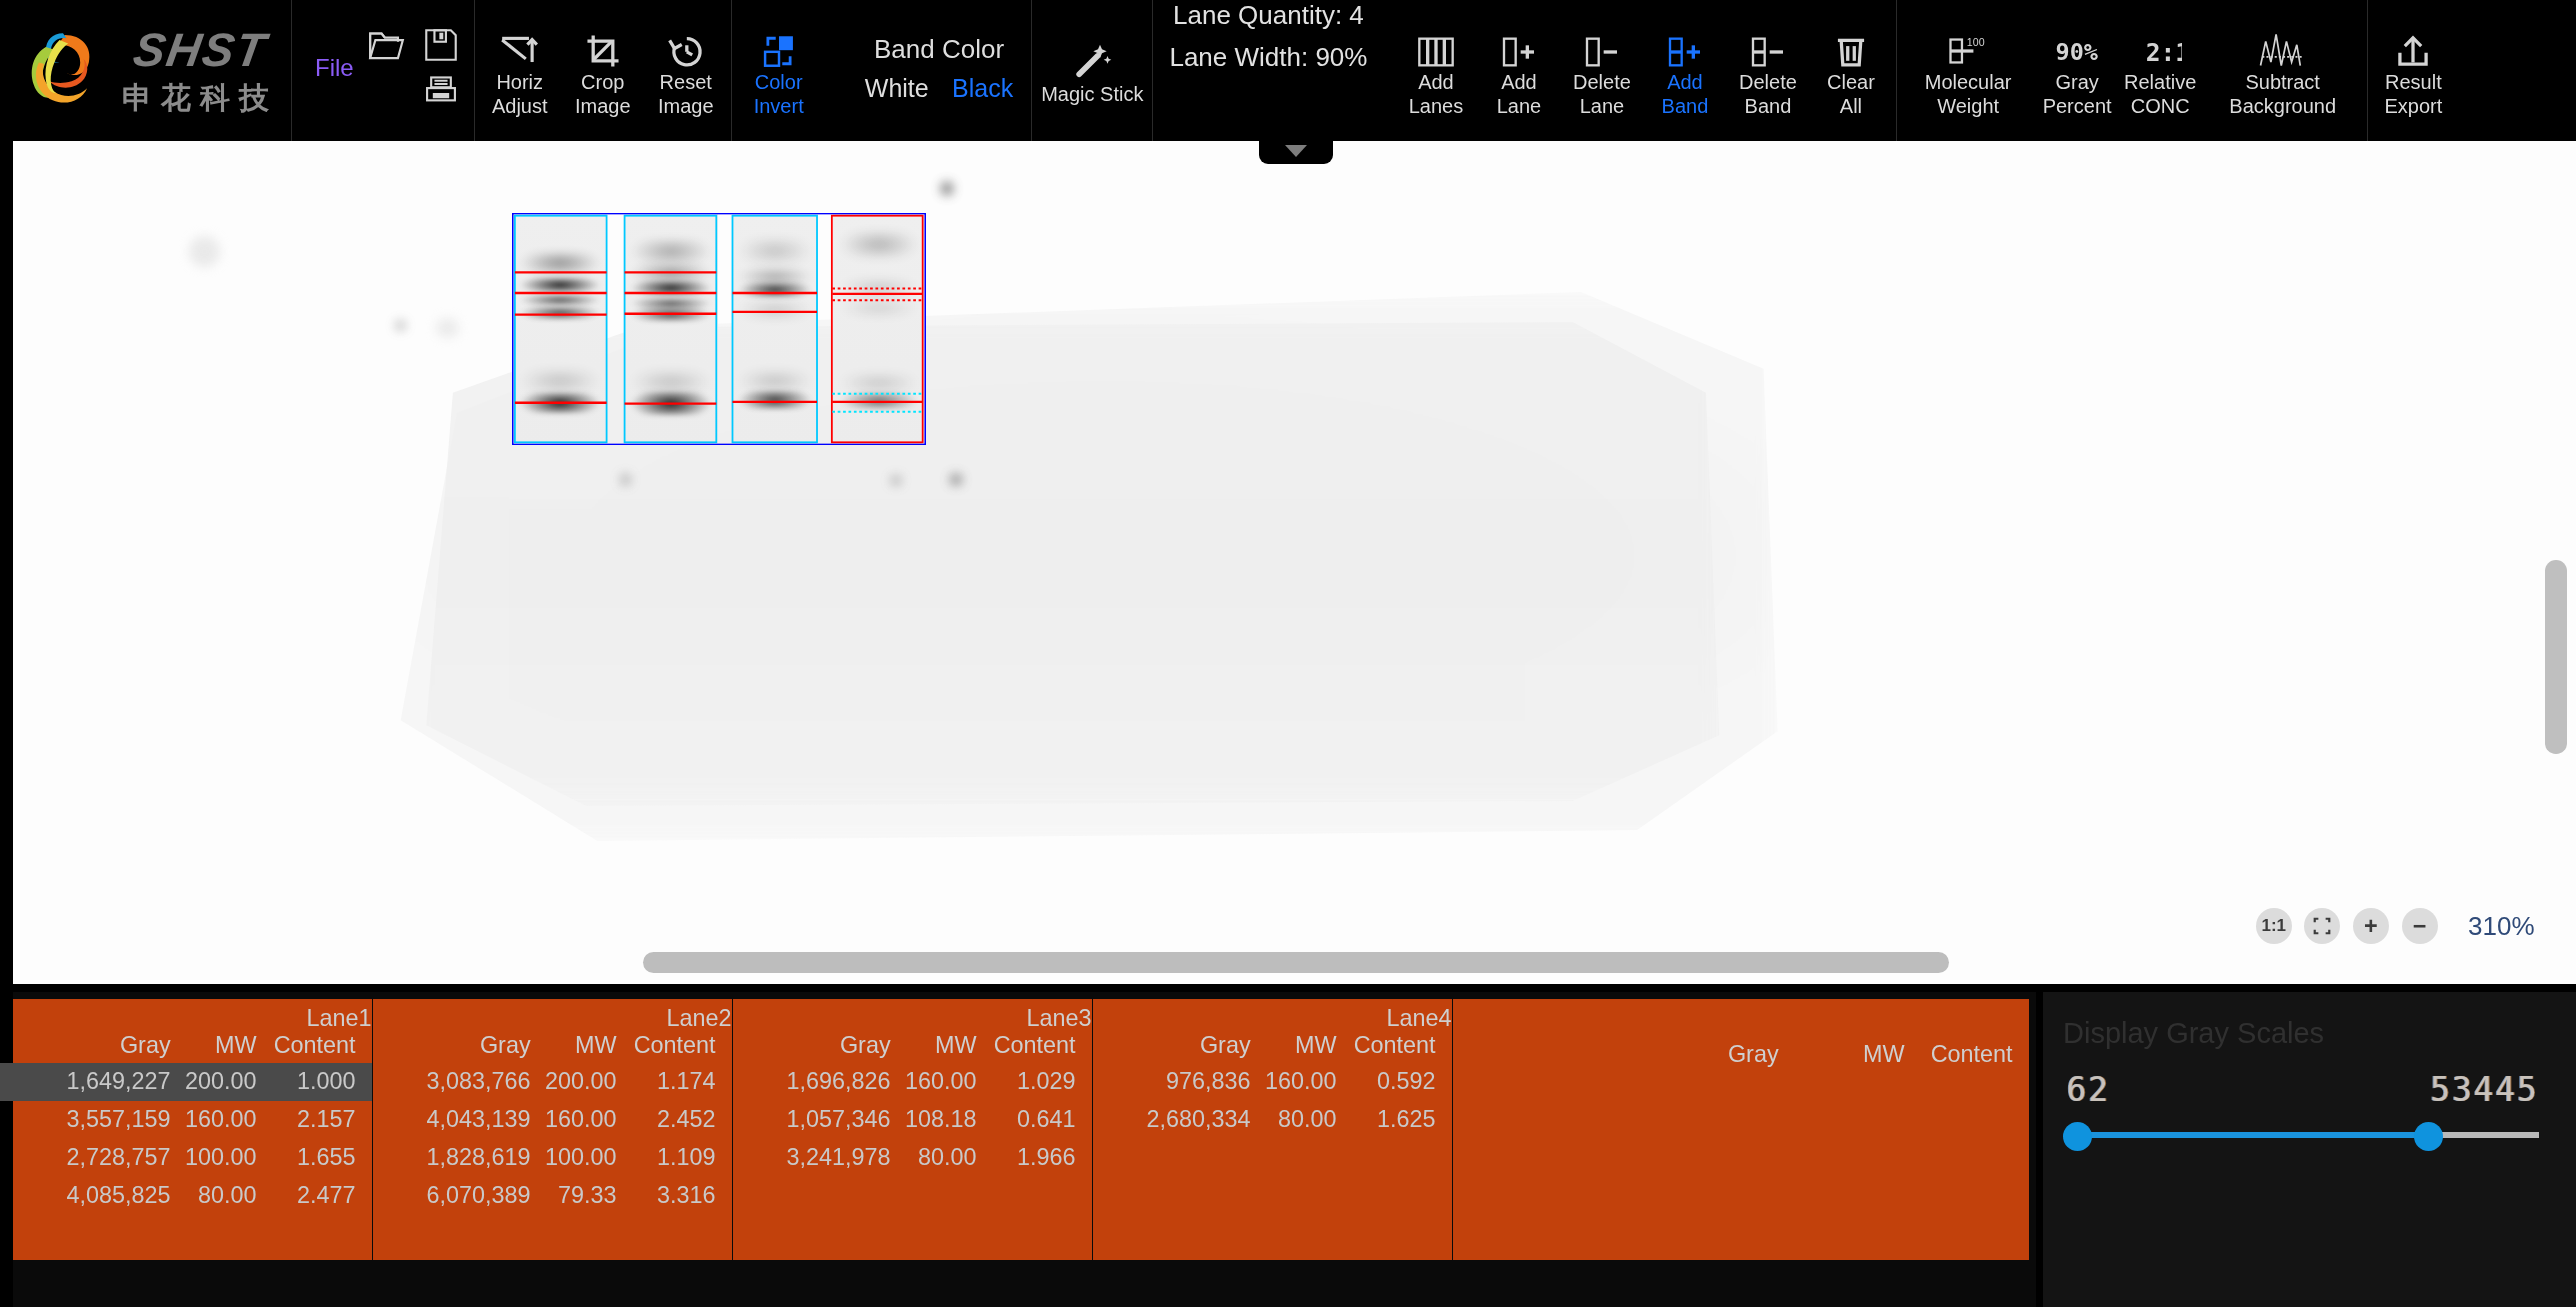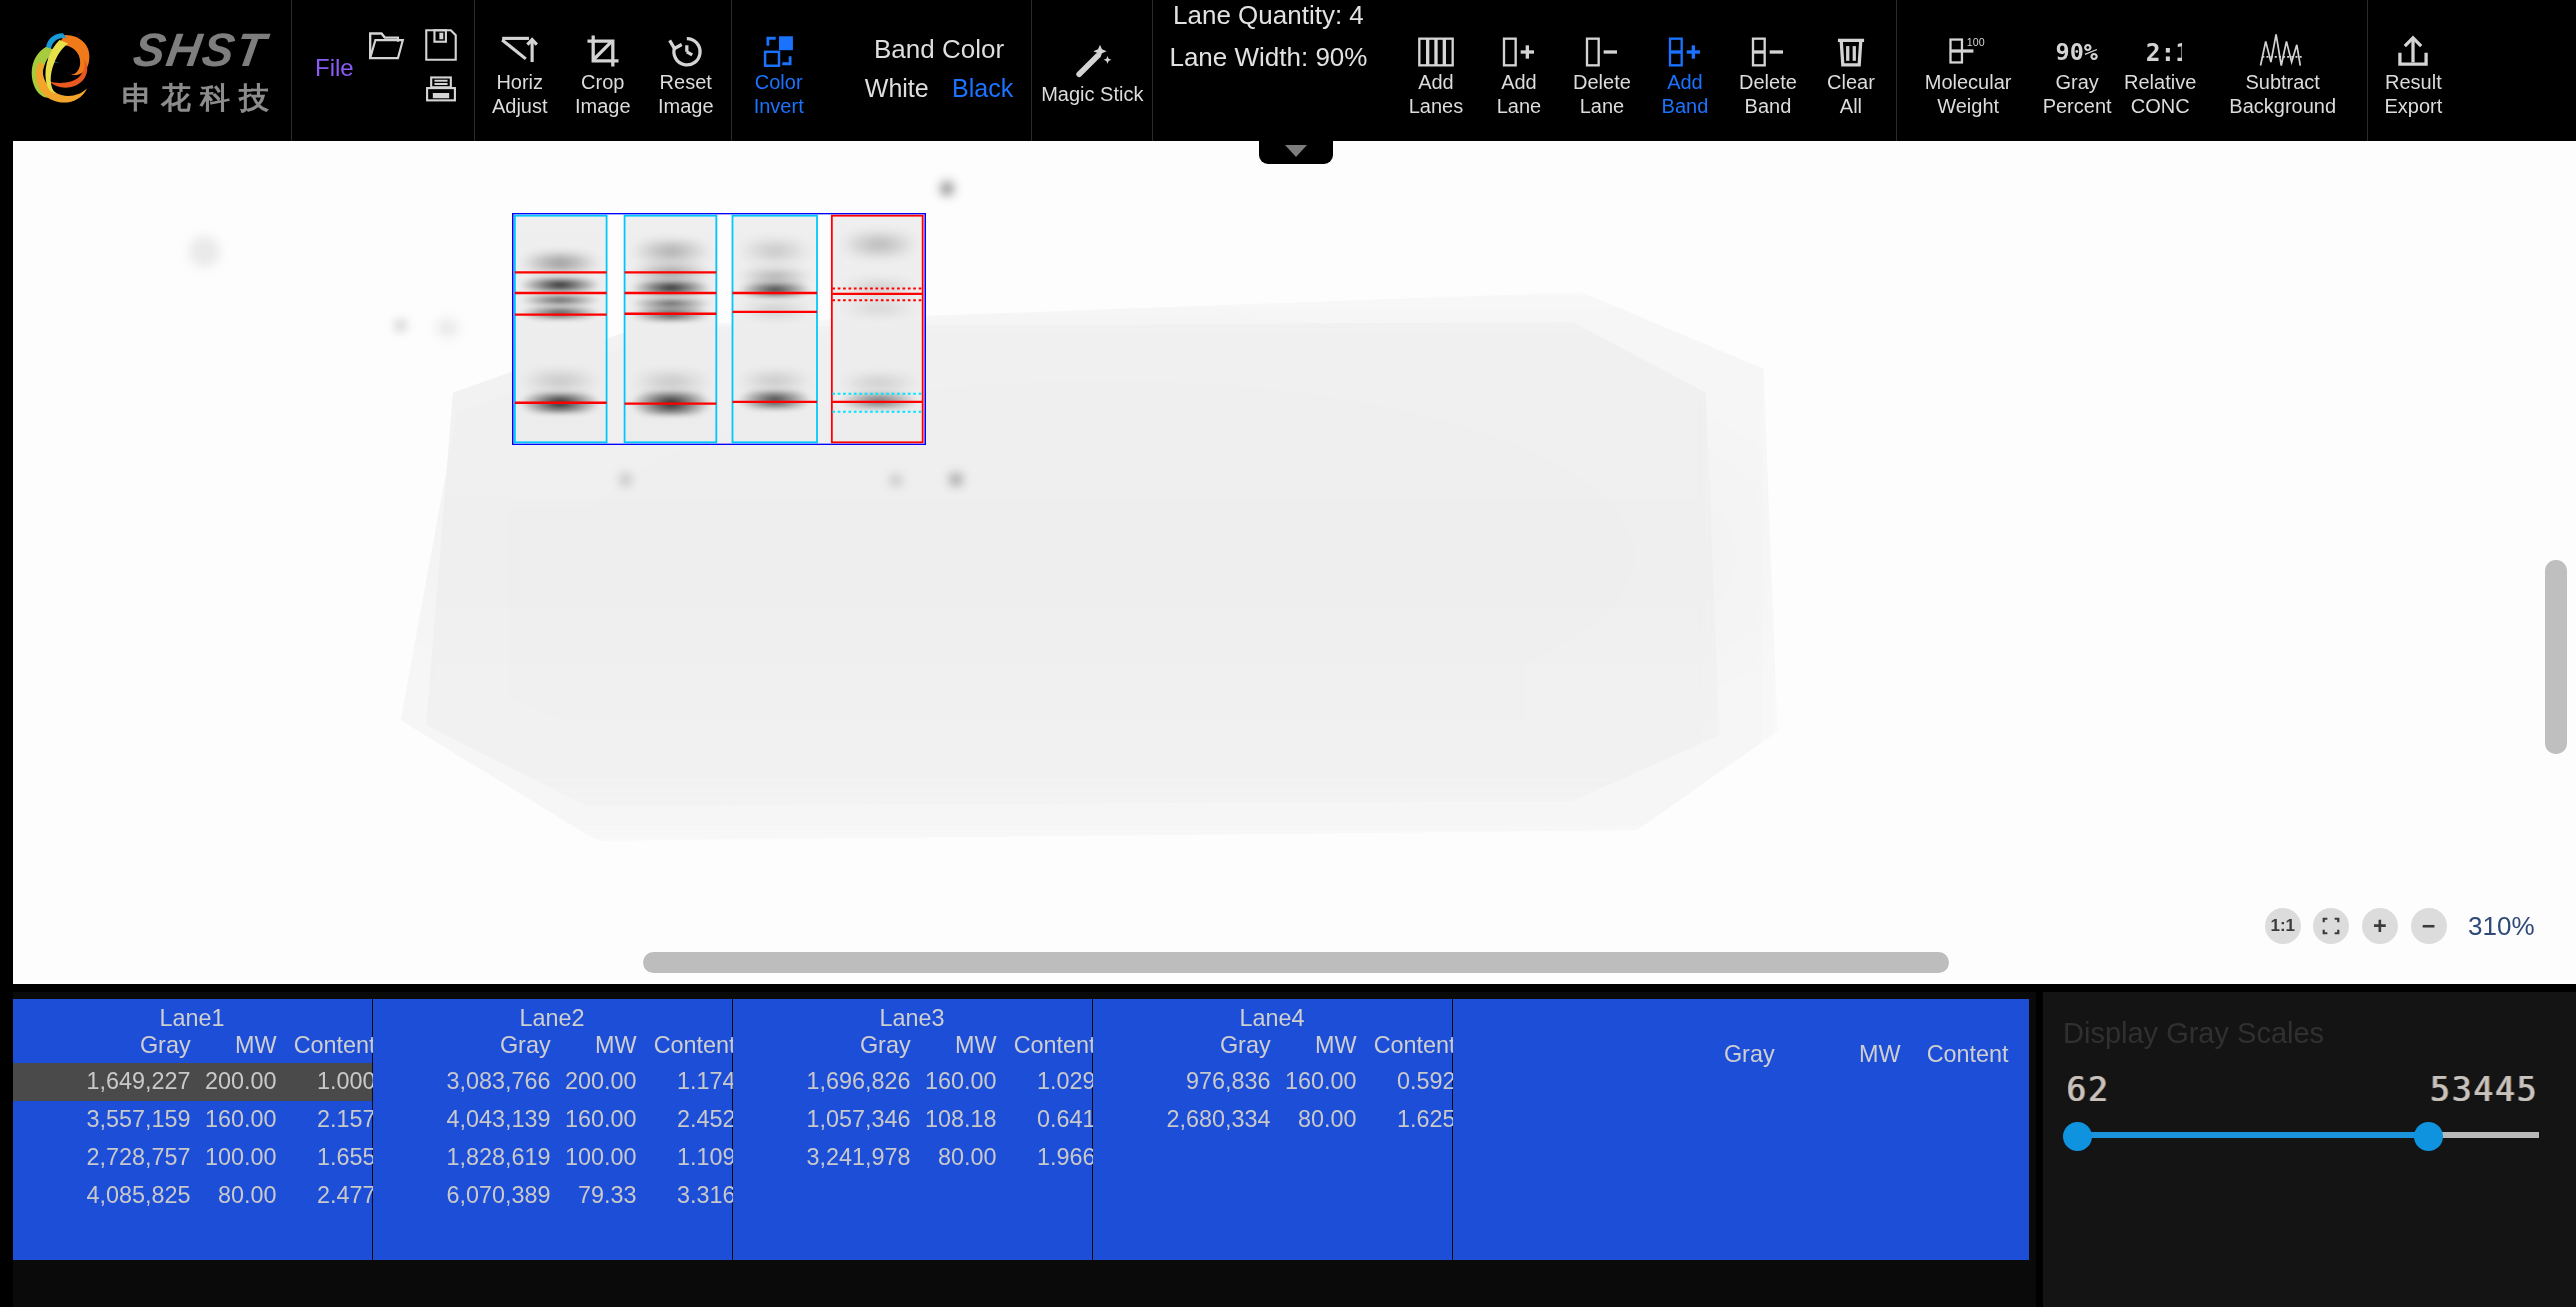--- a/index.html
+++ b/index.html
@@ -116,40 +116,40 @@
 
   
   #zoom-ctl {
     position: absolute; right: 41px; bottom: 40px; display: flex; align-items: center; gap: 12.6px;
   }
   .zbtn {
     width: 36px; height: 36px; border-radius: 50%; background: #dcdcdc;
     display: flex; align-items: center; justify-content: center; cursor: pointer;
     color: #3b3b3b; font-size: 18px; font-weight: 600;
   }
-  #zoom-pct { font-size: 26px; color: #2f4a78; margin-left: 9px; }
+  #zoom-pct { font-size: 26px; color: #2f4a78; margin-left: 18px; }
 
   
   #hscroll {
     position: absolute; left: 630px; bottom: 10.8px; width: 1306px; height: 21.6px;
     background: #bdbdbd; border-radius: 10.8px; cursor: pointer;
   }
   #vscroll {
     position: absolute; right: 9px; top: 419px; width: 21.6px; height: 194px;
     background: #bfbfbf; border-radius: 10.8px; cursor: pointer;
   }
 
   
   #tables {
     position: absolute; left: 12.6px; top: 992px; width: 2023px; height: 316px;
     background: #0a0a0a; display: flex;
   }
   .lane-col {
-    width: 360px; height: 261px; background: #1d4ed8; border-right: 1.8px solid #0a0a0a;
-    display: flex; flex-direction: column; margin-top: 7.2px;
+    width: 360px; height: 261px; background: #c2410c; border-right: 1.8px solid #0a0a0a;
+    display: flex; flex-direction: column; margin-top: 7.2px; align-items: flex-end;
   }
   .lane-col.empty-col { width: 576px; border-right: none; }
   .lane-title { text-align: center; font-size: 23.4px; color: #cfcfcf; padding: 5.4px 0 0.9px; }
   .lane-head { display: flex; padding: 0 16px 3.6px; }
   .lane-head span { font-size: 23.4px; color: #cfcfcf; text-align: right; }
   .c-gray { flex: 0 0 162px; }
   .c-mw   { flex: 0 0 86px; }
   .c-cont { flex: 0 0 99px; }
   .lane-rows { display: flex; flex-direction: column; }
   .lane-row { display: flex; padding: 5.4px 16px; }

